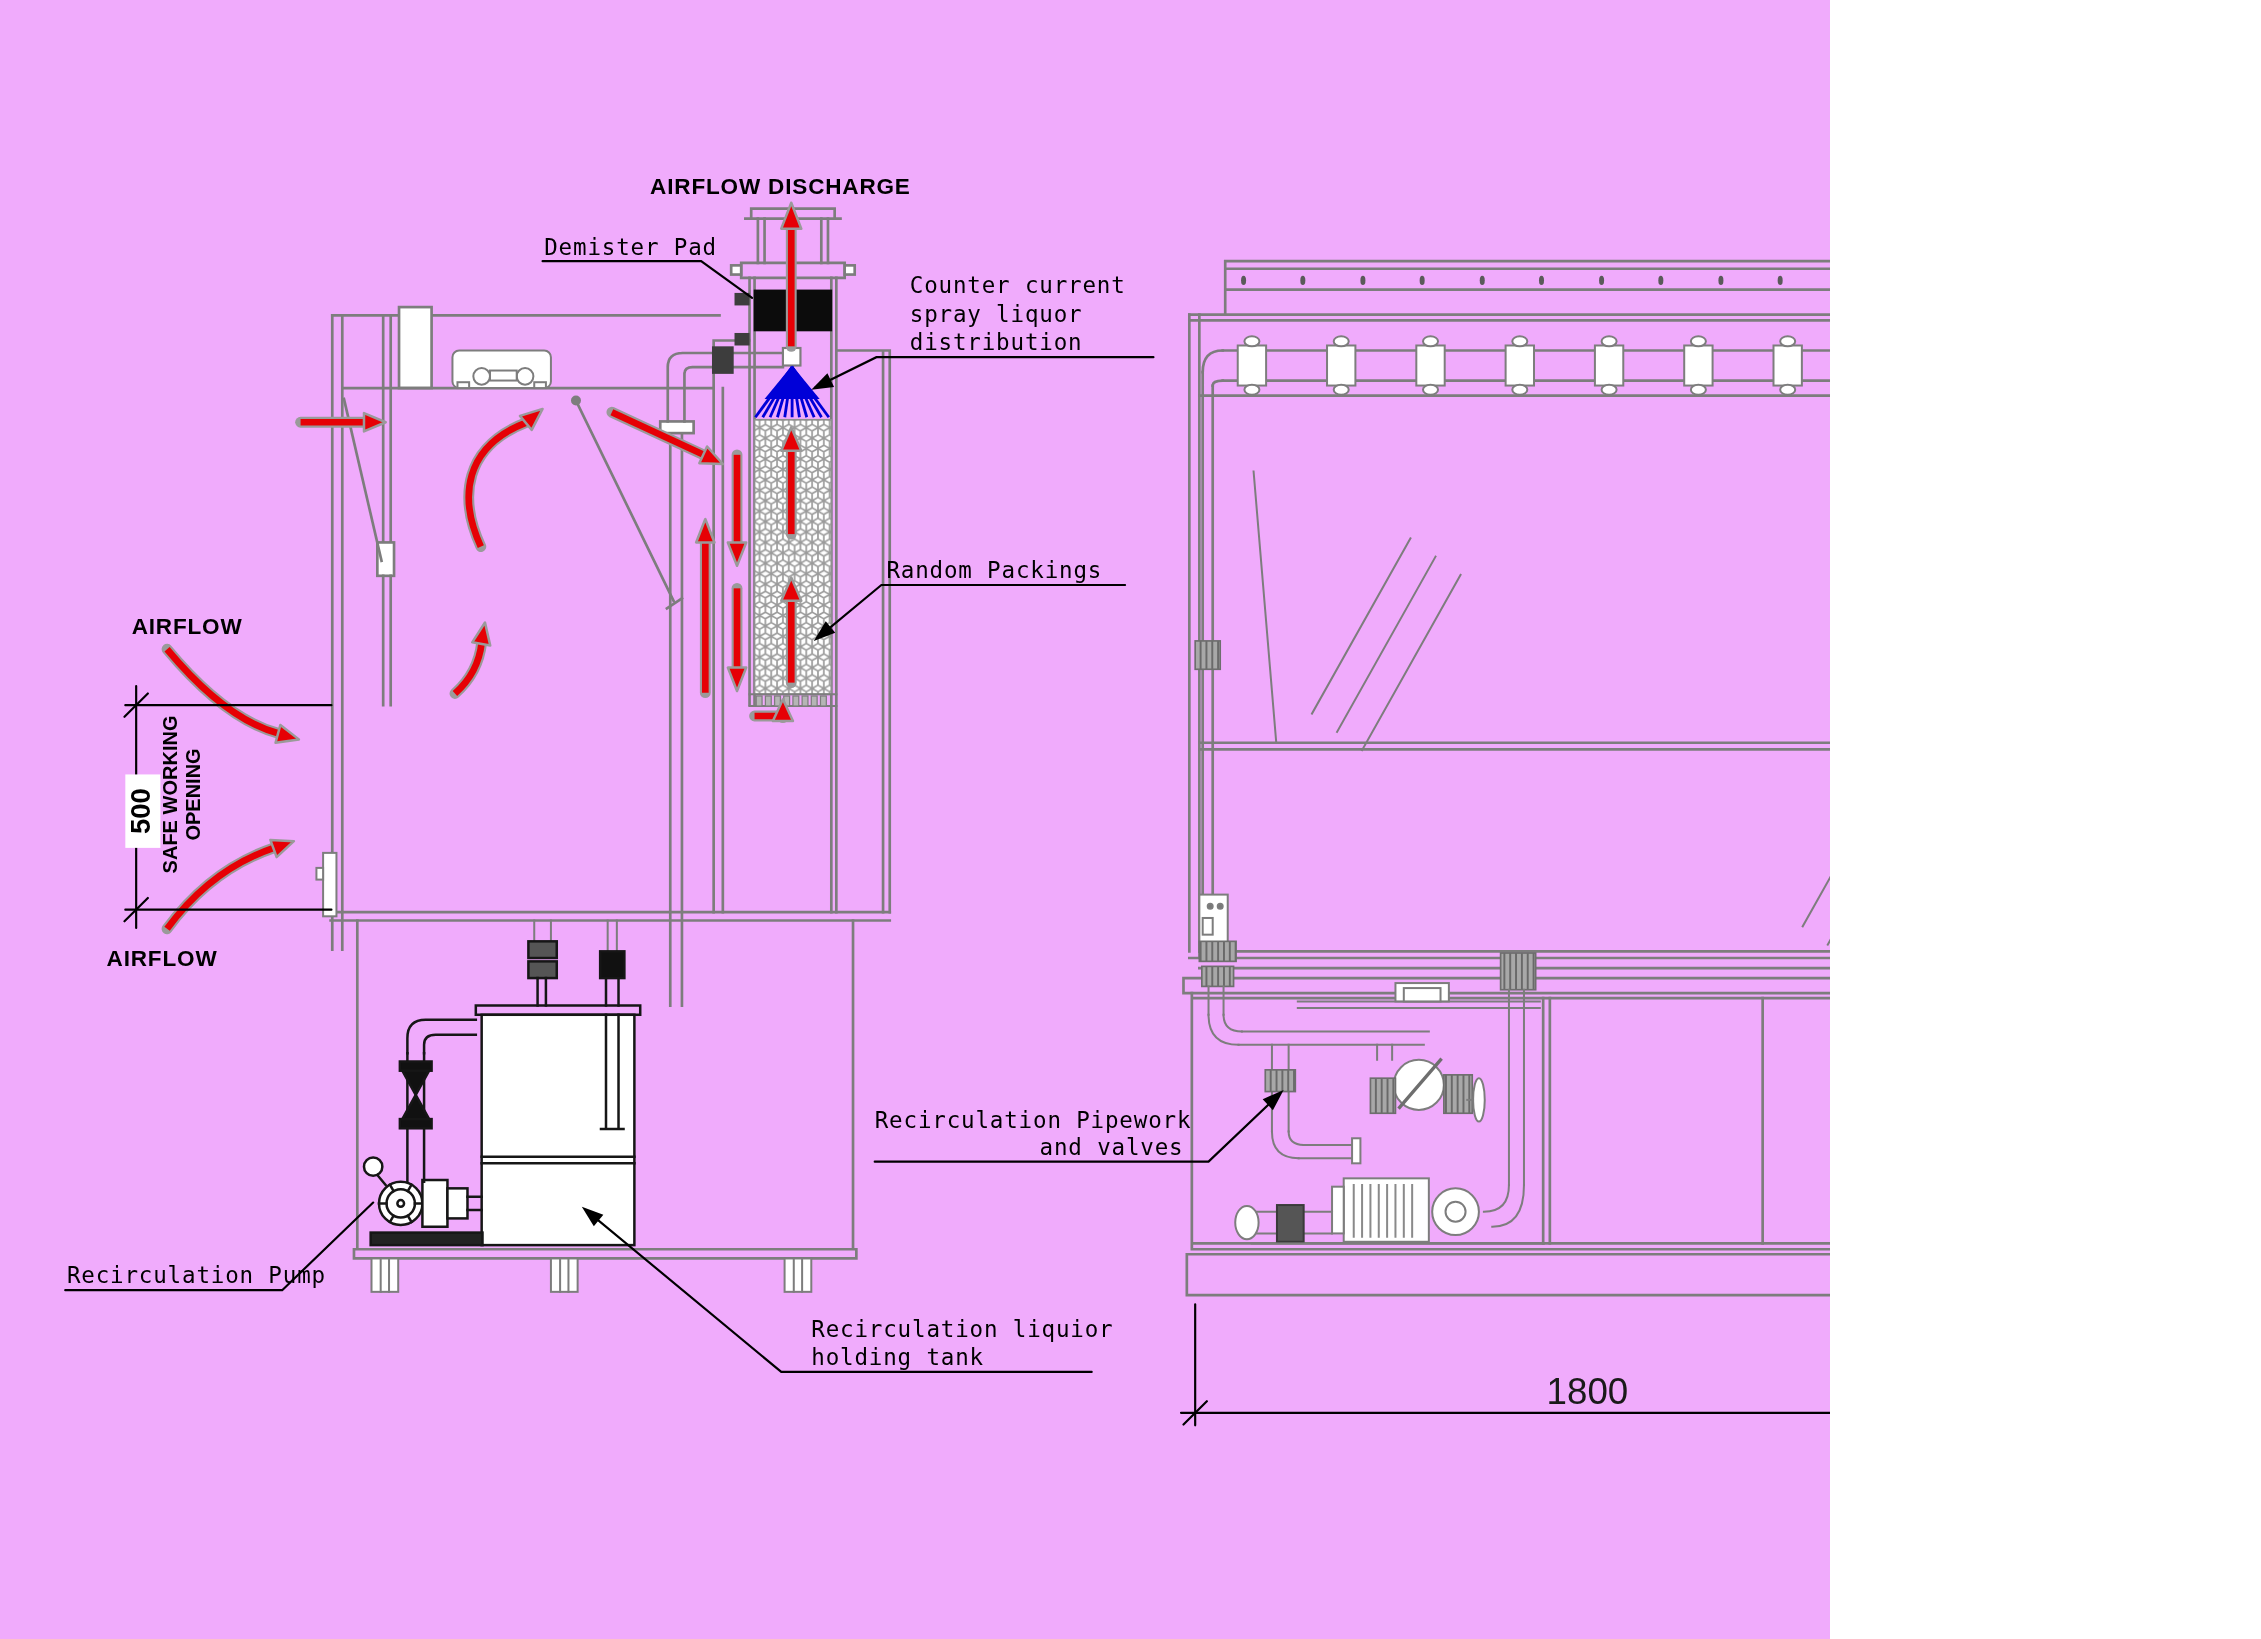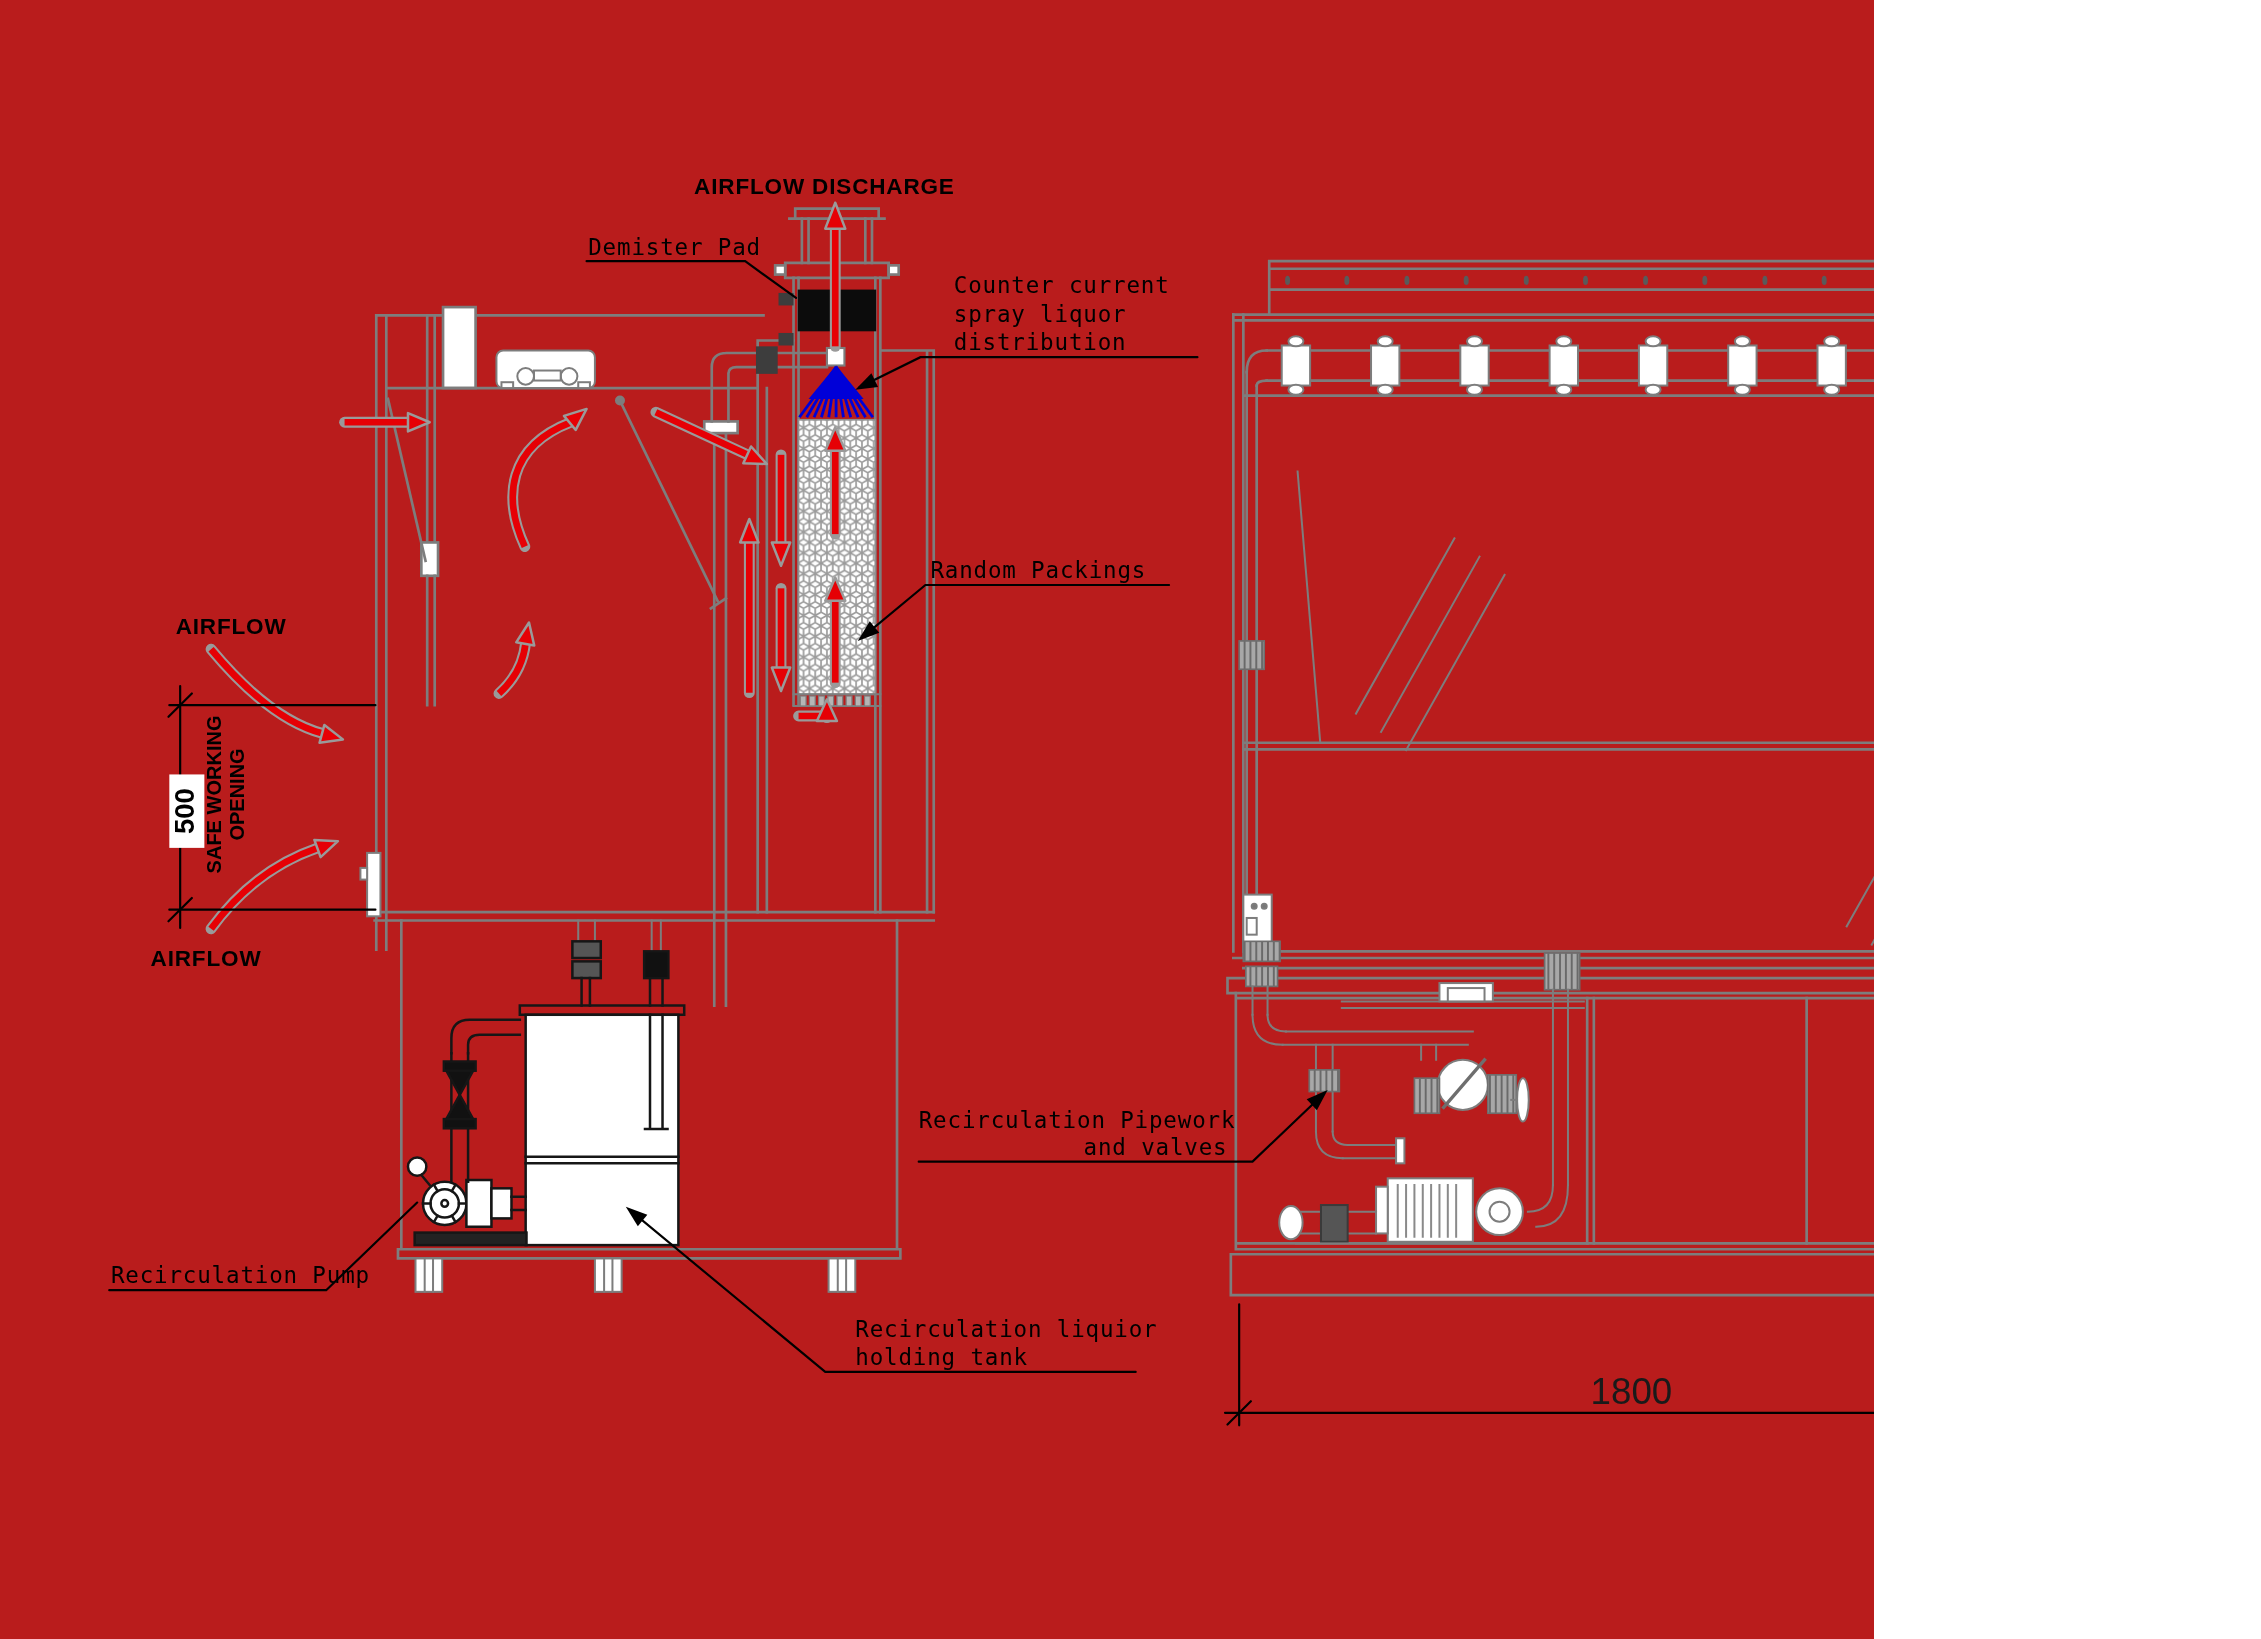--- a/index.html
+++ b/index.html
@@ -1,16 +1,16 @@
 <!DOCTYPE html>
 <html style="font-size:13.4px"><head>
 <meta charset="utf-8">
 <style>
   html,body{margin:0;padding:0;background:#fff;}
-  #stage{position:relative;width:1830px;height:1639px;background:#b91c1c;overflow:hidden;padding-left:44px;}
+  #stage{position:relative;width:1830px;height:1639px;background:#f0abfc;overflow:hidden;}
   svg{display:block;}
   .g  {stroke:#7d7d7d;fill:none;stroke-width:3.2;stroke-linecap:square;}
   .g2 {stroke:#7d7d7d;fill:none;stroke-width:2.4;stroke-linecap:square;}
   .gw {stroke:#7d7d7d;fill:#fff;stroke-width:2.6;}
   .blk{stroke:#161616;fill:none;stroke-width:3;stroke-linecap:square;}
   .darkfill{fill:#3d3d3d;stroke:none;}
   .blackfill{fill:#0c0c0c;stroke:none;}
   .hatchfill{fill:url(#hatch);stroke:#6e6e6e;stroke-width:2;}
   .ann{stroke:#000;fill:none;stroke-width:2.6;stroke-linecap:round;}
   .annhead{fill:#000;stroke:none;}

